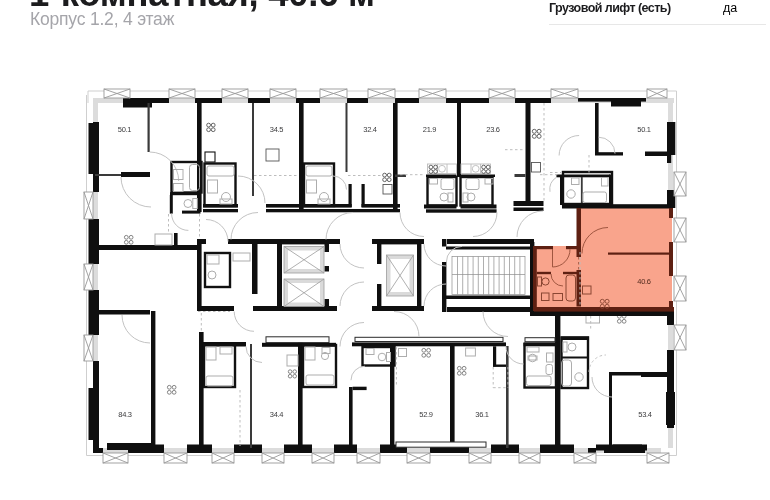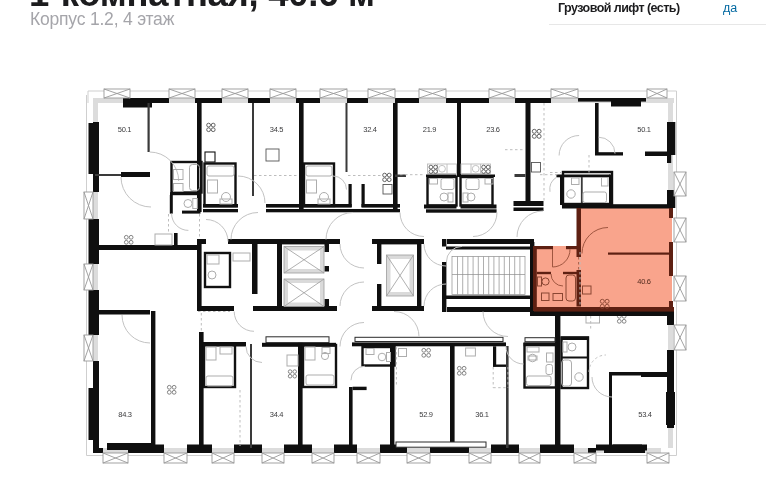--- a/index.html
+++ b/index.html
@@ -1,20 +1,20 @@
 <!DOCTYPE html>
 <html><head>
 <meta charset="utf-8">
 <style>
   html,body{margin:0;padding:0;background:#fff;width:770px;height:500px;overflow:hidden;}
   body{font-family:"Liberation Sans", sans-serif;position:relative;}
   .title{position:absolute;left:29px;top:-27px;font-size:36.5px;font-weight:bold;color:#1c1c1e;letter-spacing:-0.3px;white-space:nowrap;}
   .sub{position:absolute;left:30px;top:8.5px;font-size:17.5px;color:#a5a5aa;letter-spacing:-0.2px;white-space:nowrap;}
-  .liftlabel{position:absolute;left:549px;top:1px;font-size:12.5px;font-weight:bold;color:#1c1c1e;letter-spacing:-0.55px;margin-left:9px;}
-  .liftval{position:absolute;left:723px;top:1px;font-size:12.5px;color:#0369a1;}
+  .liftlabel{position:absolute;left:549px;top:1px;font-size:12.5px;font-weight:bold;color:#1c1c1e;letter-spacing:-0.55px;}
+  .liftval{position:absolute;left:723px;top:1px;font-size:12.5px;color:#000000;}
   .divider{position:absolute;left:549px;top:24px;width:217px;height:1px;background:#e7e7e7;}
   svg{position:absolute;left:0;top:0;}
   text{font-family:"Liberation Sans", sans-serif;font-size:7.5px;fill:#3b3b3d;letter-spacing:-0.3px;}
   .lblO{fill:#532b1e;}
 </style>
 </head>
 <body>
 <div class="title">1-комнатная, 40.6 м²</div>
 <div class="sub">Корпус 1.2, 4 этаж</div>
 <div class="liftlabel">Грузовой лифт (есть)</div>

